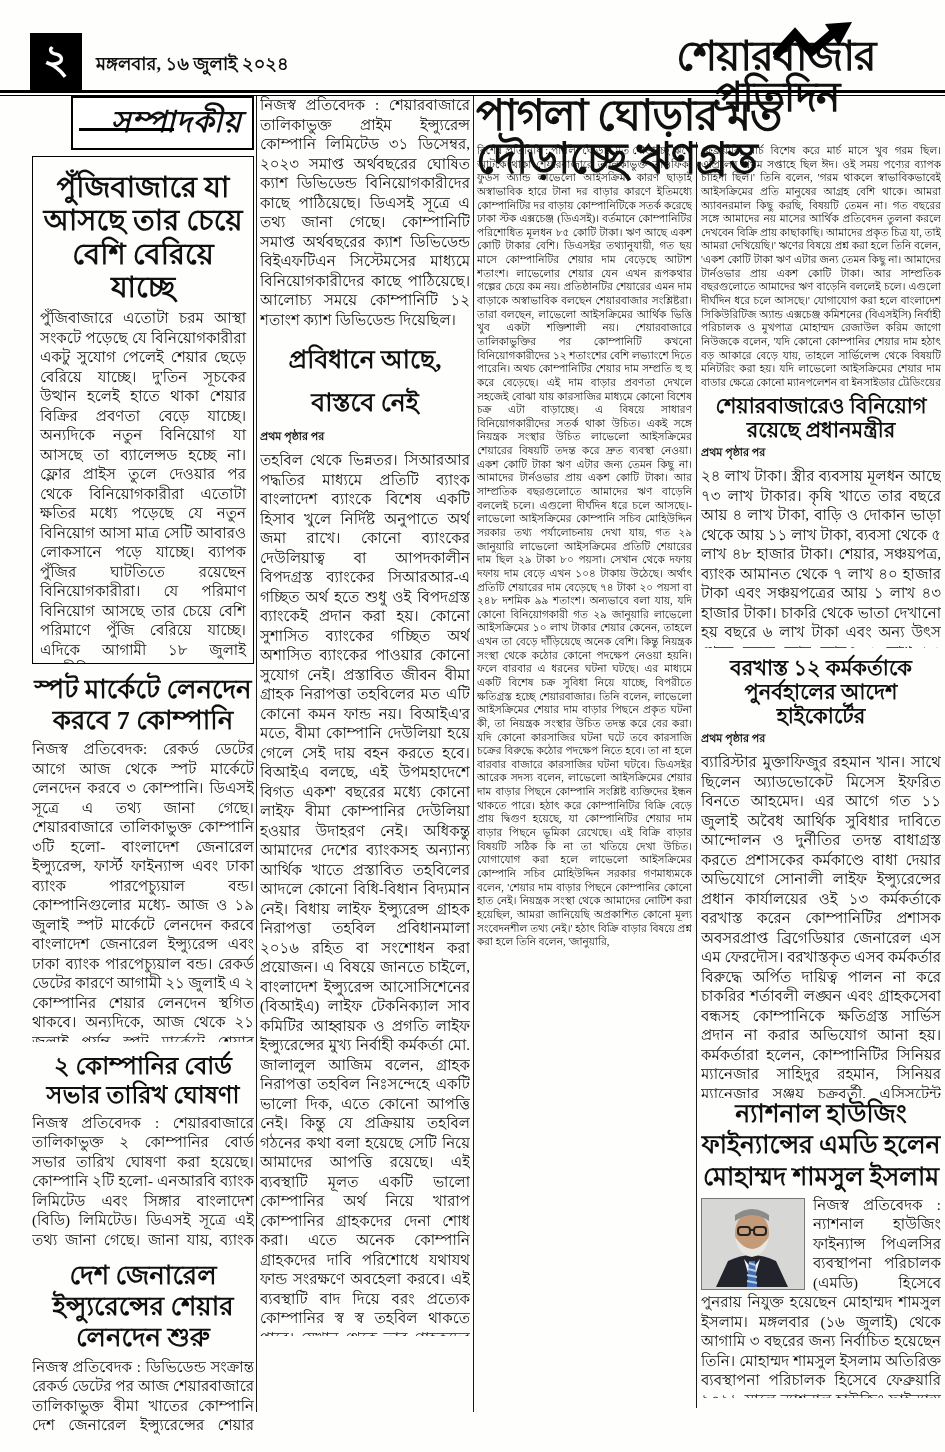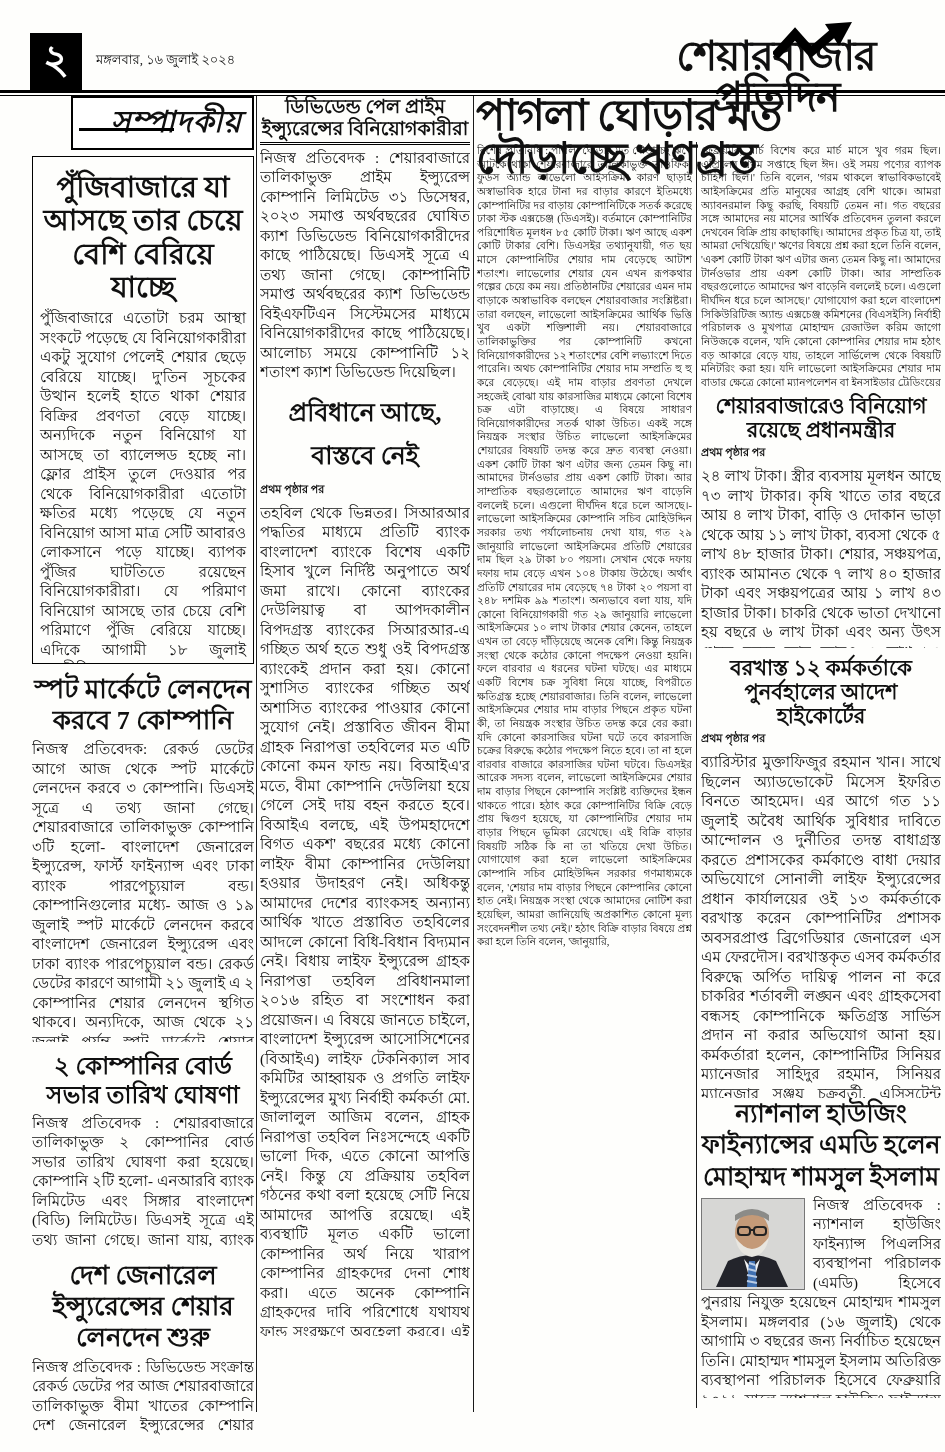--- a/index.html
+++ b/index.html
@@ -1,21 +1,21 @@
 <!DOCTYPE html>
 <html><head>
 <meta charset="utf-8">
 <style>
   html,body{margin:0;padding:0;background:#e8e8e4;}
   .page{position:relative;width:945px;height:1452px;background:#fefefc;margin:0 auto;
         font-family:"Liberation Serif","DejaVu Serif",serif;color:#101010;overflow:hidden;}
   
   .pagenum-box{position:absolute;left:30px;top:33px;width:52px;height:57px;background:#000;
         color:#fff;display:flex;align-items:center;justify-content:center;font-size:40px;font-weight:bold;}
-  .issue-date{position:absolute;left:96px;top:50px;font-size:13px;font-weight:normal;}
+  .issue-date{position:absolute;left:96px;top:50px;font-size:18px;font-weight:bold;}
   .masthead{position:absolute;right:4px;top:36px;width:330px;text-align:center;}
   .masthead-title{font-size:41px;font-weight:bold;letter-spacing:-1px;line-height:1;}
   .masthead-arrow{position:absolute;right:88px;top:-14px;}
   .header-rule{position:absolute;left:0;top:90px;width:945px;height:3px;background:#000;}
   .header-rule2{position:absolute;left:0;top:95px;width:945px;height:1px;background:#000;}
   
   .vdiv{position:absolute;width:1px;background:#1a1a1a;}
   .col{position:absolute;overflow:hidden;}
   .body-txt{font-size:15px;line-height:1.3;text-align:justify;word-break:break-word;}
   
@@ -91,21 +91,20 @@
 
     <div class="sect" style="height:215px;">
       <div class="h-col1">দেশ জেনারেল ইন্স্যুরেন্সের শেয়ার লেনদেন শুরু</div>
       <div class="body-txt">নিজস্ব প্রতিবেদক : ডিভিডেন্ড সংক্রান্ত রেকর্ড ডেটের পর আজ শেয়ারবাজারে তালিকাভুক্ত বীমা খাতের কোম্পানি দেশ জেনারেল ইন্স্যুরেন্সের শেয়ার লেনদেন শুরু হবে। ডিএসই সূত্রে এ তথ্য জানা গেছে। জানা যায়, কোম্পানিটি ৩১ ডিসেম্বর, ২০২৩ সমাপ্ত অর্থবছরের জন্য ৫ শতাংশ ক্যাশ ডিভিডেন্ড ঘোষণা করেছে। সমাপ্ত অর্থবছরে কোম্পানির শেয়ার প্রতি আয় (ইপিএস) হয়েছে ১ টাকা ৪ পয়সা। আগের বছর ইপিএস ছিল ১ টাকা ৪ পয়সা। ৩১ ডিসেম্বর, ২০২৩ তারিখে কোম্পানিটির শেয়ার প্রতি নিট সম্পদ মূল্য (এনএভিপিএস) হয়েছে ১১ টাকা ৯০ পয়সা। আগামী ১৫ সেপ্টেম্বর বেলা ১১টায় বার্ষিক সাধারণ সভা (এজিএম) অনুষ্ঠিত হবে।</div>
     </div>
   </div>
 
   <div class="col" style="left:260px;top:96px;width:210px;height:1240px;">
 
     <div class="sect">
-      <div class="h-dividend">ডিভিডেন্ড পেল প্রাইম ইন্স্যুরেন্সের বিনিয়োগকারীরা</div>
       <div class="body-txt">নিজস্ব প্রতিবেদক : শেয়ারবাজারে তালিকাভুক্ত প্রাইম ইন্স্যুরেন্স কোম্পানি লিমিটেড ৩১ ডিসেম্বর, ২০২৩ সমাপ্ত অর্থবছরের ঘোষিত ক্যাশ ডিভিডেন্ড বিনিয়োগকারীদের কাছে পাঠিয়েছে। ডিএসই সূত্রে এ তথ্য জানা গেছে। কোম্পানিটি সমাপ্ত অর্থবছরের ক্যাশ ডিভিডেন্ড বিইএফটিএন সিস্টেমসের মাধ্যমে বিনিয়োগকারীদের কাছে পাঠিয়েছে। আলোচ্য সময়ে কোম্পানিটি ১২ শতাংশ ক্যাশ ডিভিডেন্ড দিয়েছিল।</div>
     </div>
 
     <div class="sect">
       <div class="h-regulation">প্রবিধানে আছে, বাস্তবে নেই</div>
       <div class="subtitle">প্রথম পৃষ্ঠার পর</div>
       <div class="body-txt" style="height:1012px;overflow:hidden;">তহবিল থেকে ভিন্নতর। সিআরআর পদ্ধতির মাধ্যমে প্রতিটি ব্যাংক বাংলাদেশ ব্যাংকে বিশেষ একটি হিসাব খুলে নির্দিষ্ট অনুপাতে অর্থ জমা রাখে। কোনো ব্যাংকের দেউলিয়াত্ব বা আপদকালীন বিপদগ্রস্ত ব্যাংকের সিআরআর-এ গচ্ছিত অর্থ হতে শুধু ওই বিপদগ্রস্ত ব্যাংকেই প্রদান করা হয়। কোনো সুশাসিত ব্যাংকের গচ্ছিত অর্থ অশাসিত ব্যাংকের পাওয়ার কোনো সুযোগ নেই। প্রস্তাবিত জীবন বীমা গ্রাহক নিরাপত্তা তহবিলের মত এটি কোনো কমন ফান্ড নয়। বিআইএ'র মতে, বীমা কোম্পানি দেউলিয়া হয়ে গেলে সেই দায় বহন করতে হবে। বিআইএ বলছে, এই উপমহাদেশে বিগত একশ' বছরের মধ্যে কোনো লাইফ বীমা কোম্পানির দেউলিয়া হওয়ার উদাহরণ নেই। অধিকন্তু আমাদের দেশের ব্যাংকসহ অন্যান্য আর্থিক খাতে প্রস্তাবিত তহবিলের আদলে কোনো বিধি-বিধান বিদ্যমান নেই। বিধায় লাইফ ইন্স্যুরেন্স গ্রাহক নিরাপত্তা তহবিল প্রবিধানমালা ২০১৬ রহিত বা সংশোধন করা প্রয়োজন। এ বিষয়ে জানতে চাইলে, বাংলাদেশ ইন্স্যুরেন্স আসোসিশেনের (বিআইএ) লাইফ টেকনিক্যাল সাব কমিটির আহ্বায়ক ও প্রগতি লাইফ ইন্স্যুরেন্সের মুখ্য নির্বাহী কর্মকর্তা মো. জালালুল আজিম বলেন, গ্রাহক নিরাপত্তা তহবিল নিঃসন্দেহে একটি ভালো দিক, এতে কোনো আপত্তি নেই। কিন্তু যে প্রক্রিয়ায় তহবিল গঠনের কথা বলা হয়েছে সেটি নিয়ে আমাদের আপত্তি রয়েছে। এই ব্যবস্থাটি মূলত একটি ভালো কোম্পানির অর্থ নিয়ে খারাপ কোম্পানির গ্রাহকদের দেনা শোধ করা। এতে অনেক কোম্পানি গ্রাহকদের দাবি পরিশোধে যথাযথ ফান্ড সংরক্ষণে অবহেলা করবে। এই ব্যবস্থাটি বাদ দিয়ে বরং প্রত্যেক কোম্পানির স্ব স্ব তহবিল থাকতে পারে। যেখান থেকে তার গ্রাহকদের দেনা শোধ করা হবে। ব্যাংকিং সেক্টরের জন্য সেরকম একটি ব্যবস্থা রয়েছে। আমি মনে করি, নিয়ন্ত্রণ কর্তৃপক্ষের যথাযথ তদারকি থাকলে কোনো কোম্পানিই দেউলিয়া হওয়ার সুযোগ নেই। কর্তৃপক্ষকে এটি নিশ্চিত করতে হবে। তারপরও রক্ষাকবচ হিসেবে প্রত্যেক কোম্পানির গ্রাহকদের জন্য একটি তহবিল থাকতে পারে। এ বিষয়ে একই ধরনের মতামত ব্যক্ত করেছেন প্রগ্রেসিভ লাইফ ইন্স্যুরেন্স লিমিটেডের সাবেক মুখ্য নির্বাহী কর্মকর্তা, অজিত চন্দ্র আইচ। তিনি বলেন, এ প্রক্রিয়ায় অর্থ ব্যবহার করা যাবে না। আর চুক্তির শর্ত অনুযায়ী দেউলিয়া বা অবসায়িত জীবন বীমা কোম্পানির ক্ষতিগ্রস্ত বীমা গ্রাহকদের বীমা দাবি নিরূপিত হওয়ার পরবর্তী ছয় মাসের মধ্যেই নিয়ন্ত্রক সংস্থার কাছে যাবতীয় কাগজপত্রসহ নির্ধারিত ফরমে আবেদন করতে হবে। আবেদনের পরবর্তী এক বছরের মধ্যেই দাবি পরিশোধ করা হবে। প্রবিধানের তথ্যানুযায়ী, আইডিআরএ'র চেয়ারম্যানকে সভাপতি করে ছয় সদস্যের 'লাইফ ইন্স্যুরেন্স গ্রাহক নিরাপত্তা তহবিল' পরিচালনা কমিটি গঠন করা হবে। কমিটিতে সরকার মনোনীত একজন কর্মকর্তা ও জীবন বীমা করপোরেশনের ব্যবস্থাপনা পরিচালক সদস্য হিসেবে থাকবেন। এছাড়া বীমা কোম্পানির মালিকদের সংগঠন বিআইএ'র দুজন ও ইনস্টিটিউট অব চার্টার্ড অ্যাকাউন্ট্যান্টস অব বাংলাদেশের (আইসিএবি) একজন চার্টার্ড অ্যাকাউন্ট্যান্ট থাকবেন। কমিটির সদস্য সচিব হিসেবে আইডিআরএ'র একজন কর্মকর্তা দায়িত্ব পালন করবেন। আইডিআরএ বলছে, তহবিল ব্যবস্থাপনা সংক্রান্ত একটি কমিটি হয়েছে। কিন্তু তহবিল না থাকায় তাদের কার্যক্রম নেই। বীমা মালিকদের সংগঠন বাংলাদেশ ইন্স্যুরেন্স অ্যাসোসিয়েশন প্রবিধানমালা সংশোধনের যে দাবি তুলেছে সেটি আমলে নিয়ে আইডিআরএ ইতিমধ্যে কাজ শুরু করেছে। গ্রাহকদের আমানতের সুরক্ষা নিশ্চিত করতে প্রবিধানে কী ধরনের বিধি-বিধান সংযোজন-বিয়োজন করা যায় আইডিআরএ সেই দিকটি পরীক্ষা-নিরীক্ষা করছে।</div>
     </div>
   </div>
 

